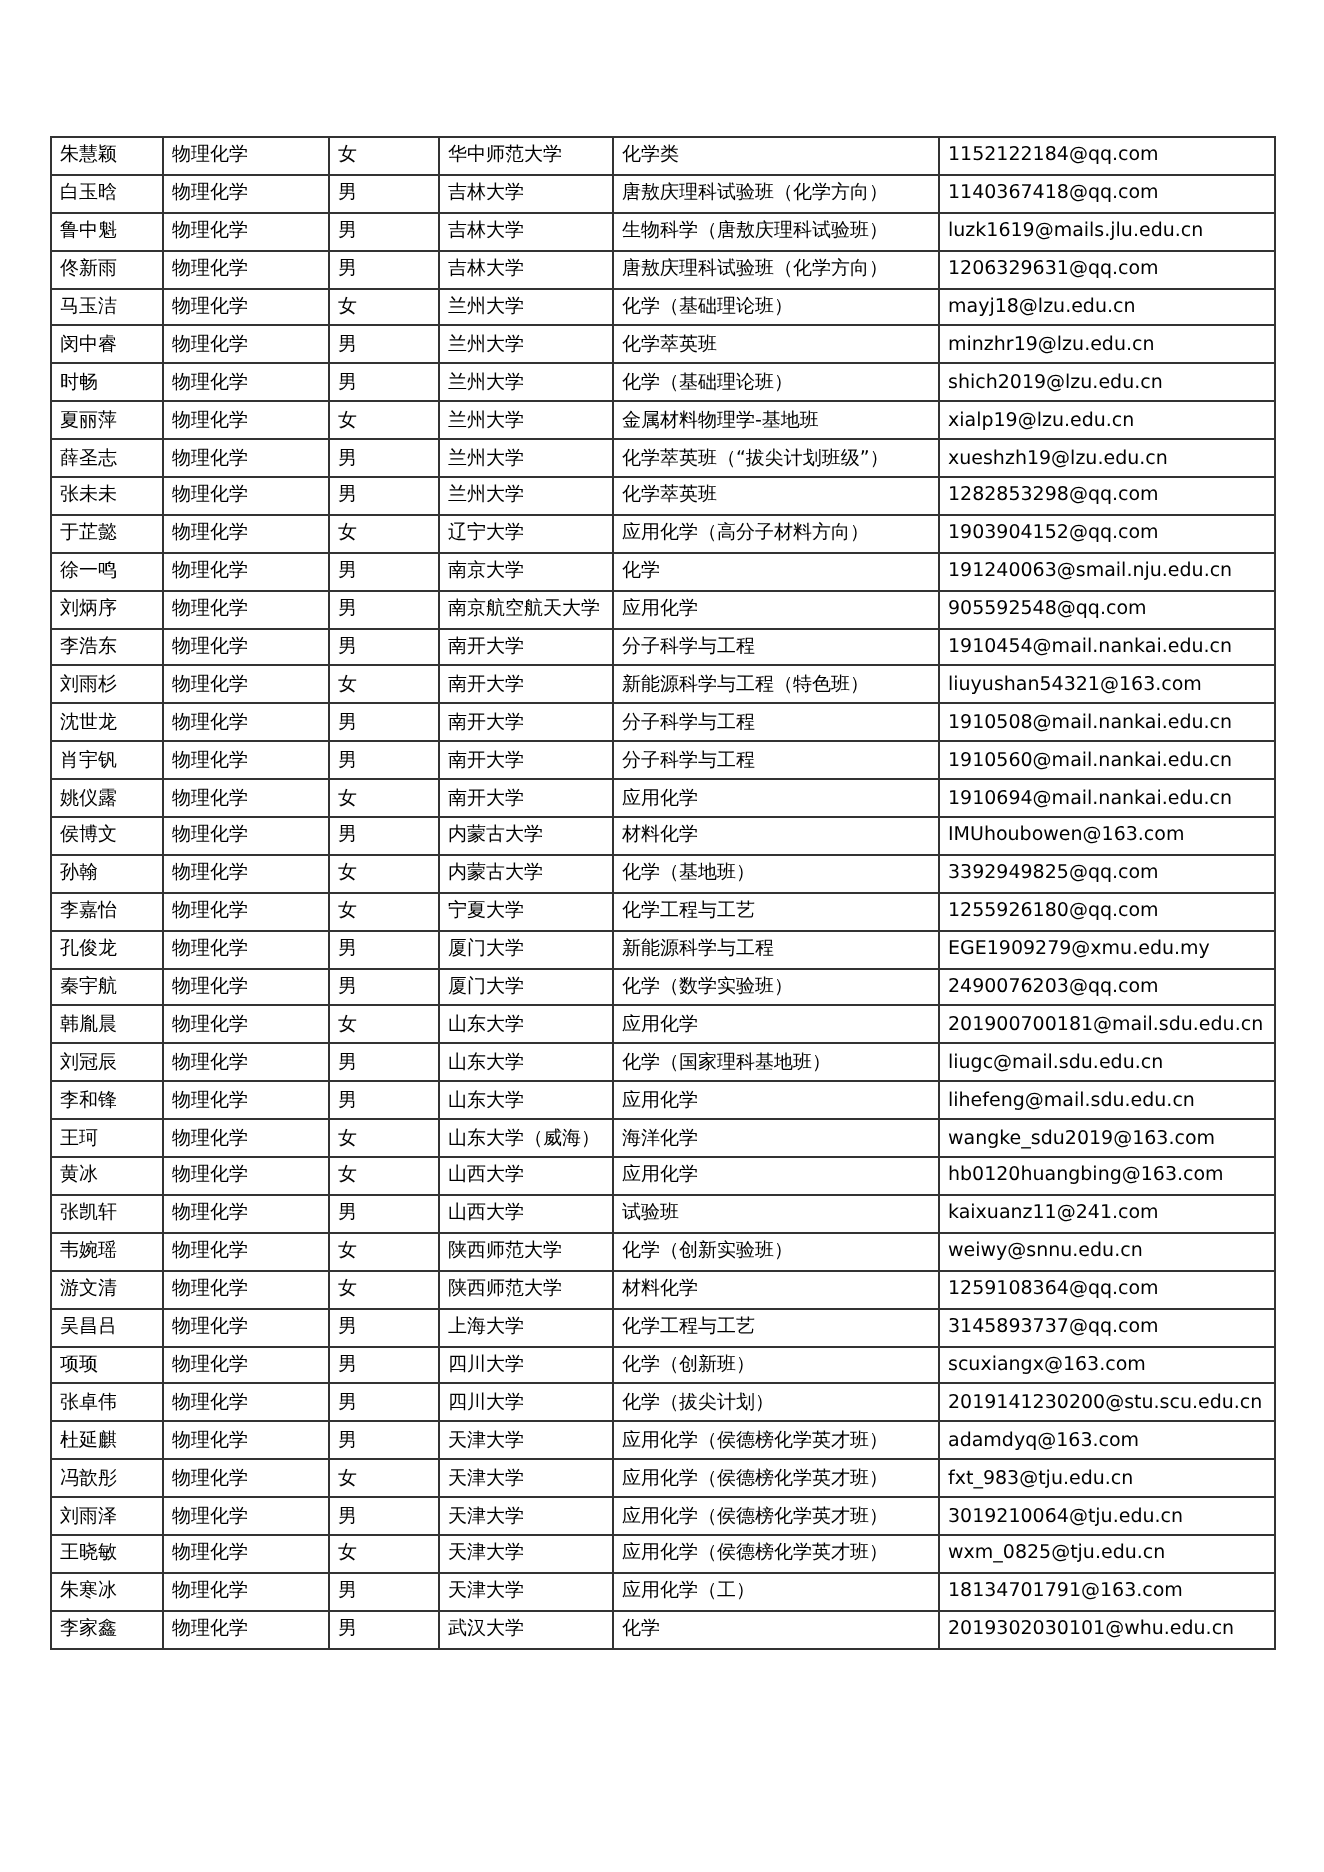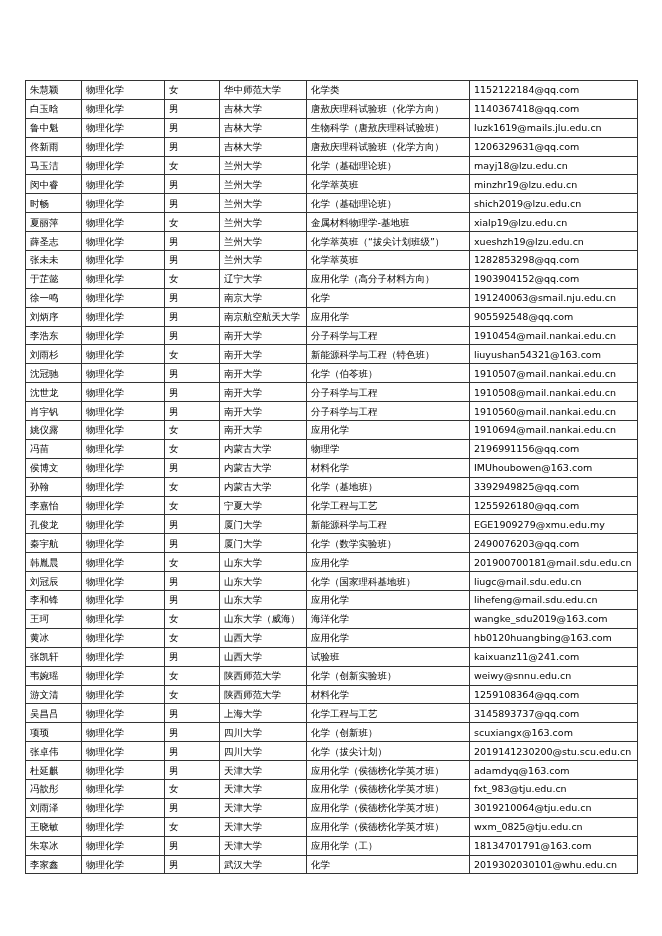--- a/index.html
+++ b/index.html
@@ -13,21 +13,21 @@
   }
   .page {
     position: absolute;
     left: 0; top: 0;
     width: 662px; height: 936px;
     background: #ffffff;
   }
   table.student-table {
     position: absolute;
     left: 25px;
-    top: 80px;
+    top: 68px;
     width: 612px;
     border-collapse: collapse;
     table-layout: fixed;
   }
   table.student-table td {
     border: 1px solid #333333;
     font-size: 9.5px;
     line-height: 11px;
     height: 15.9px;
     padding: 1px 4px;
@@ -172,28 +172,20 @@
         </tr>
         <tr>
           <td>刘雨杉</td>
           <td>物理化学</td>
           <td>女</td>
           <td>南开大学</td>
           <td>新能源科学与工程（特色班）</td>
           <td>liuyushan54321@163.com</td>
         </tr>
         <tr>
-          <td>沈冠驰</td>
-          <td>物理化学</td>
-          <td>男</td>
-          <td>南开大学</td>
-          <td>化学（伯苓班）</td>
-          <td>1910507@mail.nankai.edu.cn</td>
-        </tr>
-        <tr>
           <td>沈世龙</td>
           <td>物理化学</td>
           <td>男</td>
           <td>南开大学</td>
           <td>分子科学与工程</td>
           <td>1910508@mail.nankai.edu.cn</td>
         </tr>
         <tr>
           <td>肖宇钒</td>
           <td>物理化学</td>
@@ -202,28 +194,20 @@
           <td>分子科学与工程</td>
           <td>1910560@mail.nankai.edu.cn</td>
         </tr>
         <tr>
           <td>姚仪露</td>
           <td>物理化学</td>
           <td>女</td>
           <td>南开大学</td>
           <td>应用化学</td>
           <td>1910694@mail.nankai.edu.cn</td>
-        </tr>
-        <tr>
-          <td>冯苗</td>
-          <td>物理化学</td>
-          <td>女</td>
-          <td>内蒙古大学</td>
-          <td>物理学</td>
-          <td>2196991156@qq.com</td>
         </tr>
         <tr>
           <td>侯博文</td>
           <td>物理化学</td>
           <td>男</td>
           <td>内蒙古大学</td>
           <td>材料化学</td>
           <td>IMUhoubowen@163.com</td>
         </tr>
         <tr>

